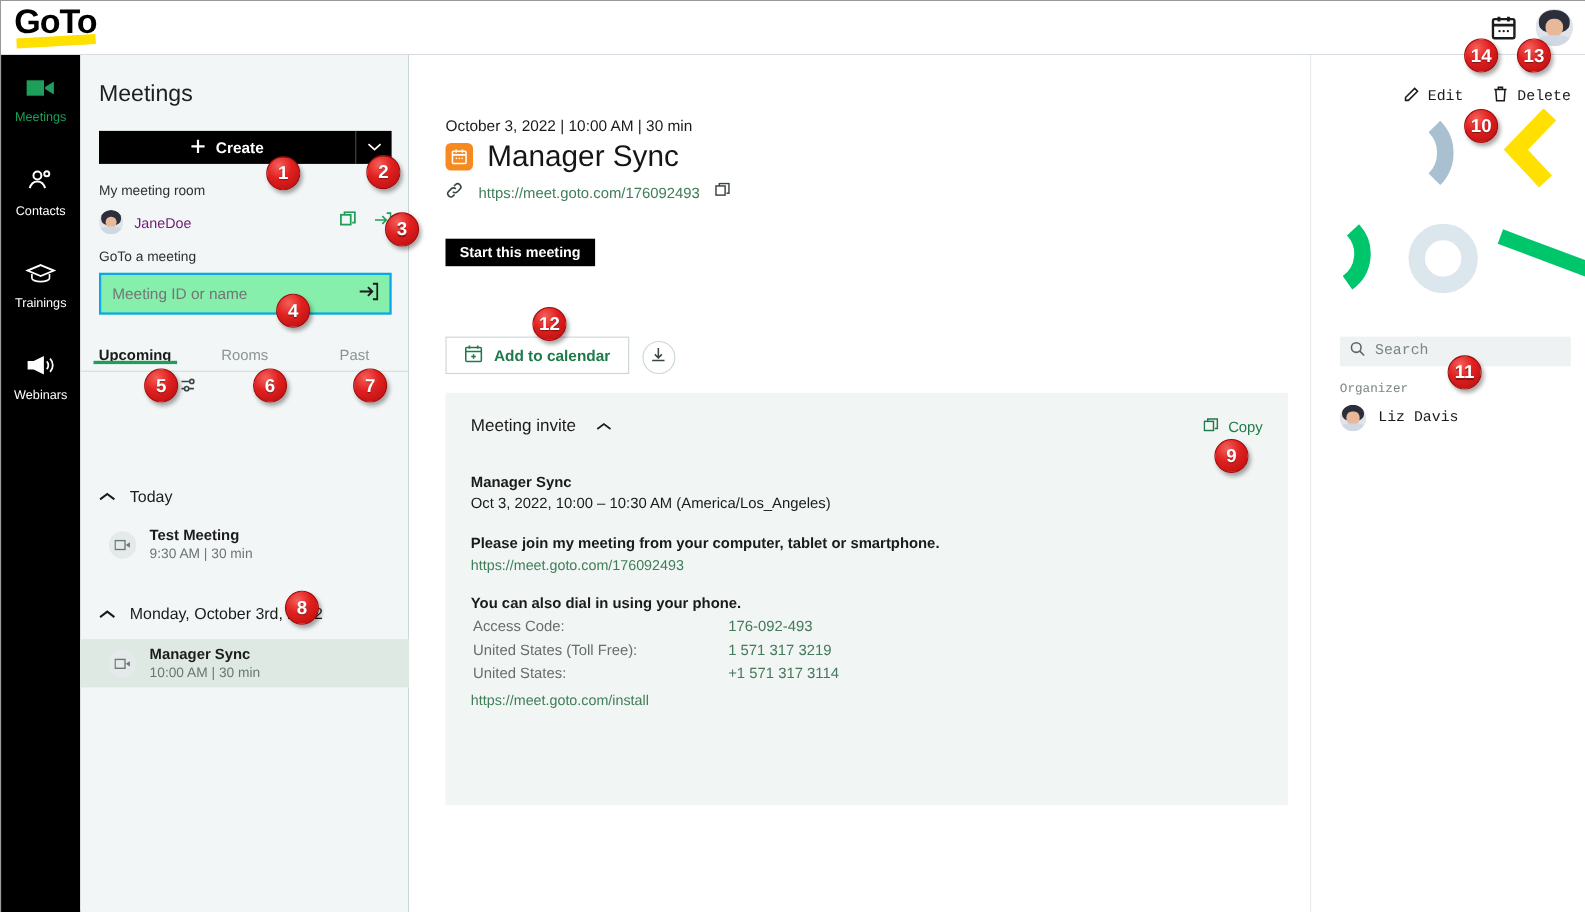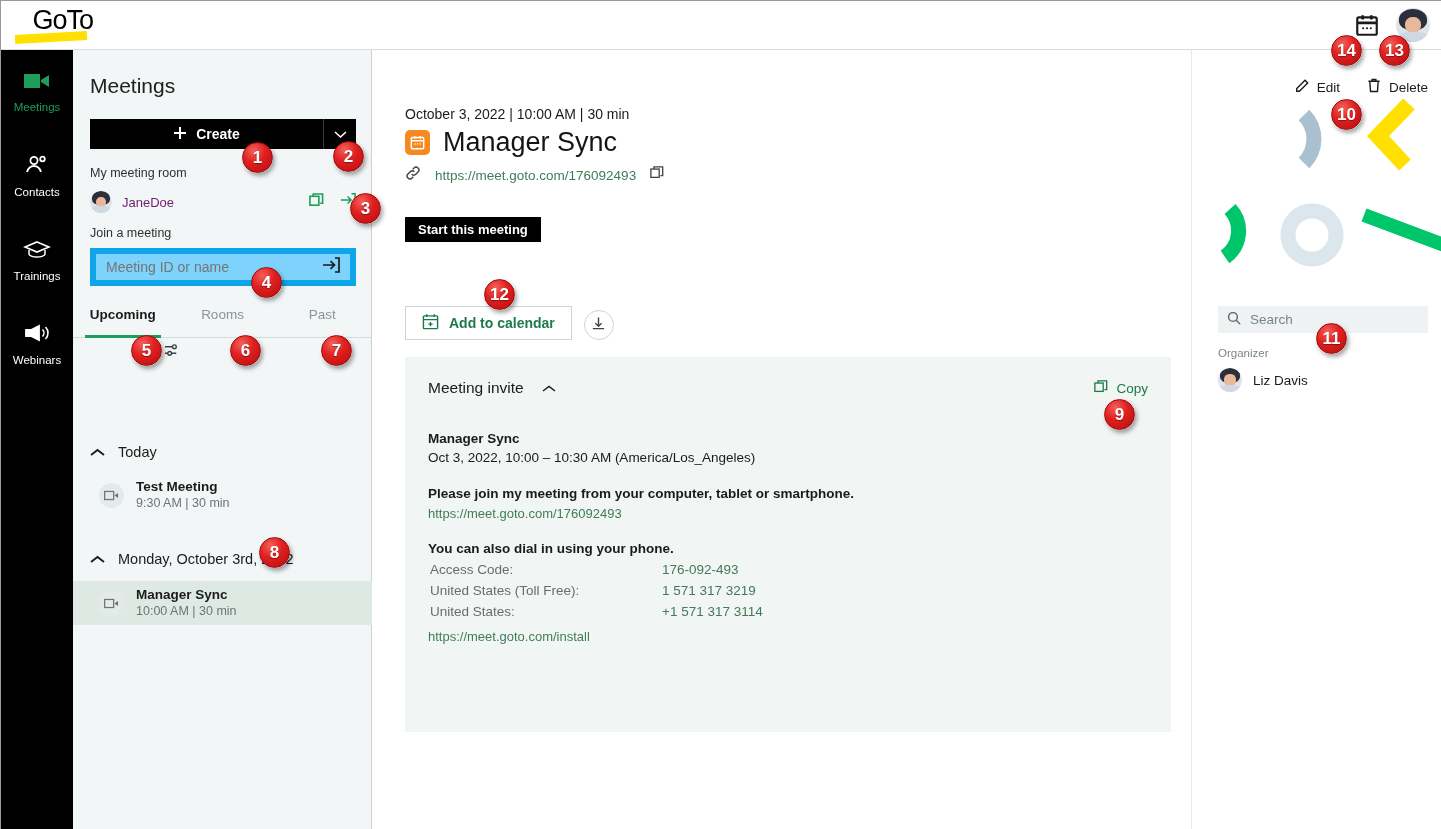--- a/index.html
+++ b/index.html
@@ -6,21 +6,21 @@
   html, body {
     width: 1441px; height: 829px;
     font-family: "Liberation Sans", sans-serif;
     background: #ffffff; overflow: hidden;
   }
   .app { position: relative; width: 1441px; height: 829px; background:#fff; border:1px solid #9a9a9a; }
 
   
   .topbar { position:absolute; left:0; top:0; width:1441px; height:49px; background:#fff; border-bottom:1px solid #d7dde2; }
   .logo { position:absolute; left:12px; top:4px; width:80px; height:40px; }
-  .logo-text { font-size:27px; font-weight:normal; letter-spacing:-1px; color:#000; line-height:30px;text-align:right; }
+  .logo-text { font-size:31px; font-weight:bold; letter-spacing:-1px; color:#000; line-height:30px; }
   .logo-bar { position:absolute; left:2px; top:28px; width:72px; height:9px; background:#ffe000; transform: rotate(-3.2deg); }
   .topbar-right { position:absolute; right:12px; top:7px; display:flex; align-items:center; gap:16px; }
   .cal-ico { width:26px; height:26px; }
   .avatar-top { width:34px; height:34px; border-radius:50%; overflow:hidden; position:relative; }
 
   
   .rail { position:absolute; left:0; top:49px; width:72px; height:780px; background:#000; }
   .rail-item { width:72px; height:84px; display:flex; flex-direction:column; align-items:center; justify-content:center; gap:7px; cursor:pointer; }
   .rail-label { font-size:11.5px; color:#fff; }
   .rail-item.active .rail-label { color:#1e9e5a; }
@@ -31,24 +31,24 @@
   .create-wrap { position:absolute; left:17px; top:69px; width:266px; height:30px; display:flex; }
   .create-btn { flex:1; background:#000; color:#fff; display:flex; align-items:center; justify-content:center; gap:9px; font-size:14px; font-weight:bold; cursor:pointer; }
   .create-caret { width:33px; background:#000; border-left:1px solid #3a3a3a; display:flex; align-items:center; justify-content:center; cursor:pointer; }
 
   .sec-label { position:absolute; left:17px; font-size:12.5px; color:#303030; }
   .room-row { position:absolute; left:17px; top:139px; width:266px; height:26px; display:flex; align-items:center; gap:10px; }
   .room-avatar { width:22px; height:22px; border-radius:50%; overflow:hidden; position:relative; flex:0 0 auto; }
   .room-name { font-size:13px; color:#701a75; }
   .room-actions { margin-left:auto; display:flex; align-items:center; gap:16px; }
 
-  .join-input { position:absolute; left:17px; top:198px; width:266px; height:38px; background:#7dd3fc; border:6px solid #0ea5e9; display:flex; align-items:center; padding:0 10px; }
+  .join-input { position:absolute; left:17px; top:198px; width:266px; height:38px; background:#86efac; border:2px solid #0ea5e9; display:flex; align-items:center; padding:0 10px; }
   .join-input input { border:0; outline:0; flex:1; font-size:14px; color:#555; background:transparent; font-family:inherit; }
 
-  .tabs { position:absolute; left:0; top:252px; width:299px; height:36px; border-bottom:1px solid #d3dbdb; display:flex; }
+  .tabs { position:absolute; left:0; top:252px; width:299px; height:36px; border-bottom:1px solid #d3dbdb; display:flex;align-items:center; }
   .tab { flex:1; text-align:center; font-size:13.5px; color:#8b9494; padding-top:5px; cursor:pointer; position:relative; }
   .tab.active { color:#1b1b1b; font-weight:bold; }
   .tab.active:after { content:""; position:absolute; left:12px; right:12px; bottom:-1px; height:3px; background:#1e9e5a; }
   .filter-ico { position:absolute; left:91px; top:293px; cursor:pointer; }
 
   .group-hdr { position:absolute; left:17px; display:flex; align-items:center; gap:13px; font-size:14.5px; color:#1b1b1b; cursor:pointer; }
   .mtg-row { position:absolute; left:0; width:299px; height:44px; display:flex; align-items:center; gap:12px; padding-left:26px; cursor:pointer; }
   .mtg-row.selected { background:#dfe9e4; }
   .mtg-ico { width:25px; height:25px; border-radius:50%; background:#e4eaea; display:flex; align-items:center; justify-content:center; flex:0 0 auto; }
   .mtg-title { font-size:13.5px; color:#1b1b1b; font-weight:bold; line-height:16px; }
@@ -75,21 +75,21 @@
   .copy-btn { margin-left:auto; display:flex; align-items:center; gap:8px; font-size:13.5px; color:#1e7a4a; cursor:pointer; }
   .inv-b { font-size:13.5px; color:#1b1b1b; font-weight:bold; }
   .inv-n { font-size:13.5px; color:#1b1b1b; }
   .inv-l { font-size:13px; color:#3f7d59; }
   .dial-tbl { margin-top:2px; }
   .dial-tbl td { font-size:13.5px; padding:2px 0; }
   .dial-k { color:#666e6e; width:230px; }
   .dial-v { color:#45795b; }
 
   
-  .rpanel { position:absolute; left:1190px; top:49px; width:251px; height:780px; background:#fff; border-left:1px solid #e3e9ec; }
+  .rpanel { position:absolute; left:1190px; top:49px; width:251px; height:780px; background:#fff; border-left:1px solid #e3e9ec;font-family:Liberation Mono, monospace; }
   .ed-row { position:absolute; right:14px; top:28px; display:flex; align-items:center; gap:27px; }
   .ed-item { display:flex; align-items:center; gap:8px; font-size:13.5px; color:#1b1b1b; cursor:pointer; }
   .deco { position:absolute; left:0; top:49px; width:251px; height:186px; overflow:hidden; }
   .search-box { position:absolute; left:26px; top:256px; width:210px; height:27px; background:#eef2f3; display:flex; align-items:center; gap:9px; padding:0 9px; cursor:text; }
   .search-ph { font-size:13.5px; color:#7b8585; }
   .org-label { position:absolute; left:26px; top:297px; font-size:11.5px; color:#7b8585; }
   .org-row { position:absolute; left:26px; top:318px; display:flex; align-items:center; gap:11px; }
   .org-av { width:24px; height:24px; border-radius:50%; overflow:hidden; position:relative; }
   .org-name { font-size:13.5px; color:#1b1b1b; }
 
@@ -216,21 +216,21 @@
         </span>
         <span>
           <svg width="16" height="16" viewBox="0 0 18 18" fill="none" stroke="#1e9e5a" stroke-width="1.7">
             <path d="M1 9h11M8.5 5l4 4-4 4"></path>
               <path d="M13 2h4v14h-4"></path>
           </svg>
         </span>
       </span>
     </div>
 
-    <div class="sec-label" style="top:176px;">Join a meeting</div>
+    <div class="sec-label" style="top:176px;">GoTo a meeting</div>
     <div class="join-input">
       <input placeholder="Meeting ID or name" style="">
       <span>
         <svg width="18" height="18" viewBox="0 0 18 18" fill="none" stroke="#1b1b1b" stroke-width="1.7">
           <path d="M1 9h11M8.5 5l4 4-4 4"></path>
             <path d="M13 2h4v14h-4"></path>
         </svg>
       </span>
     </div>
 

